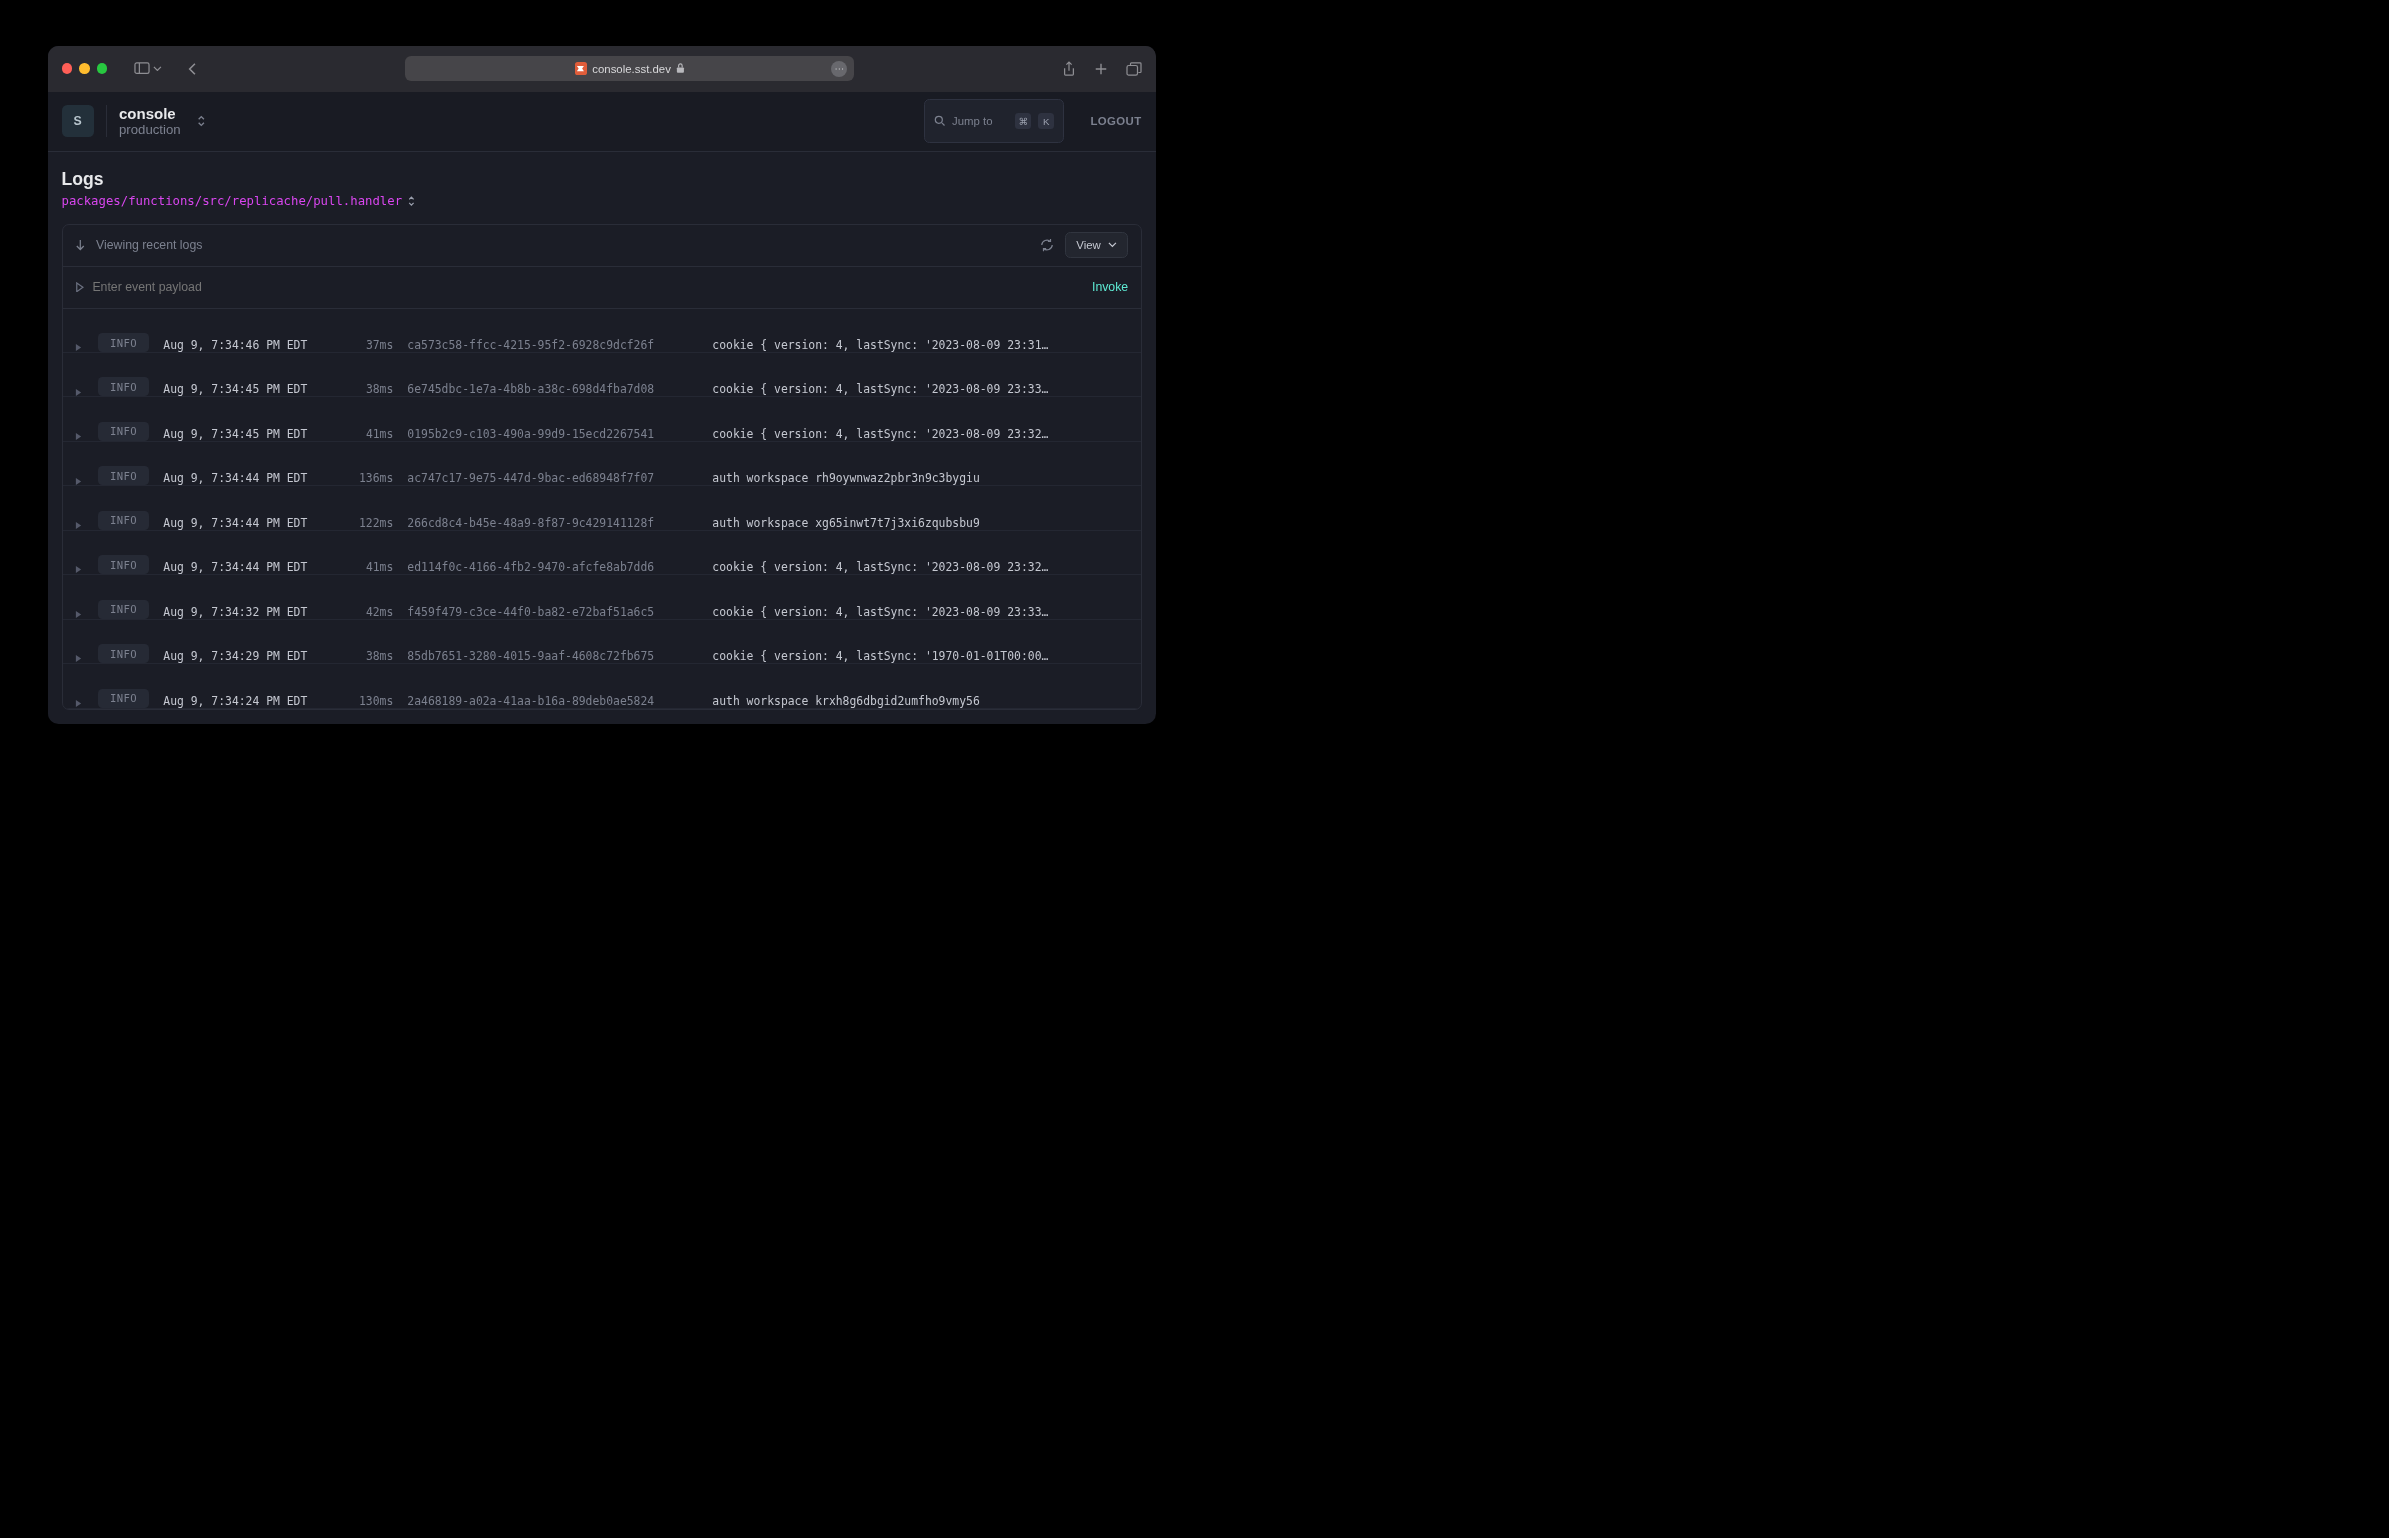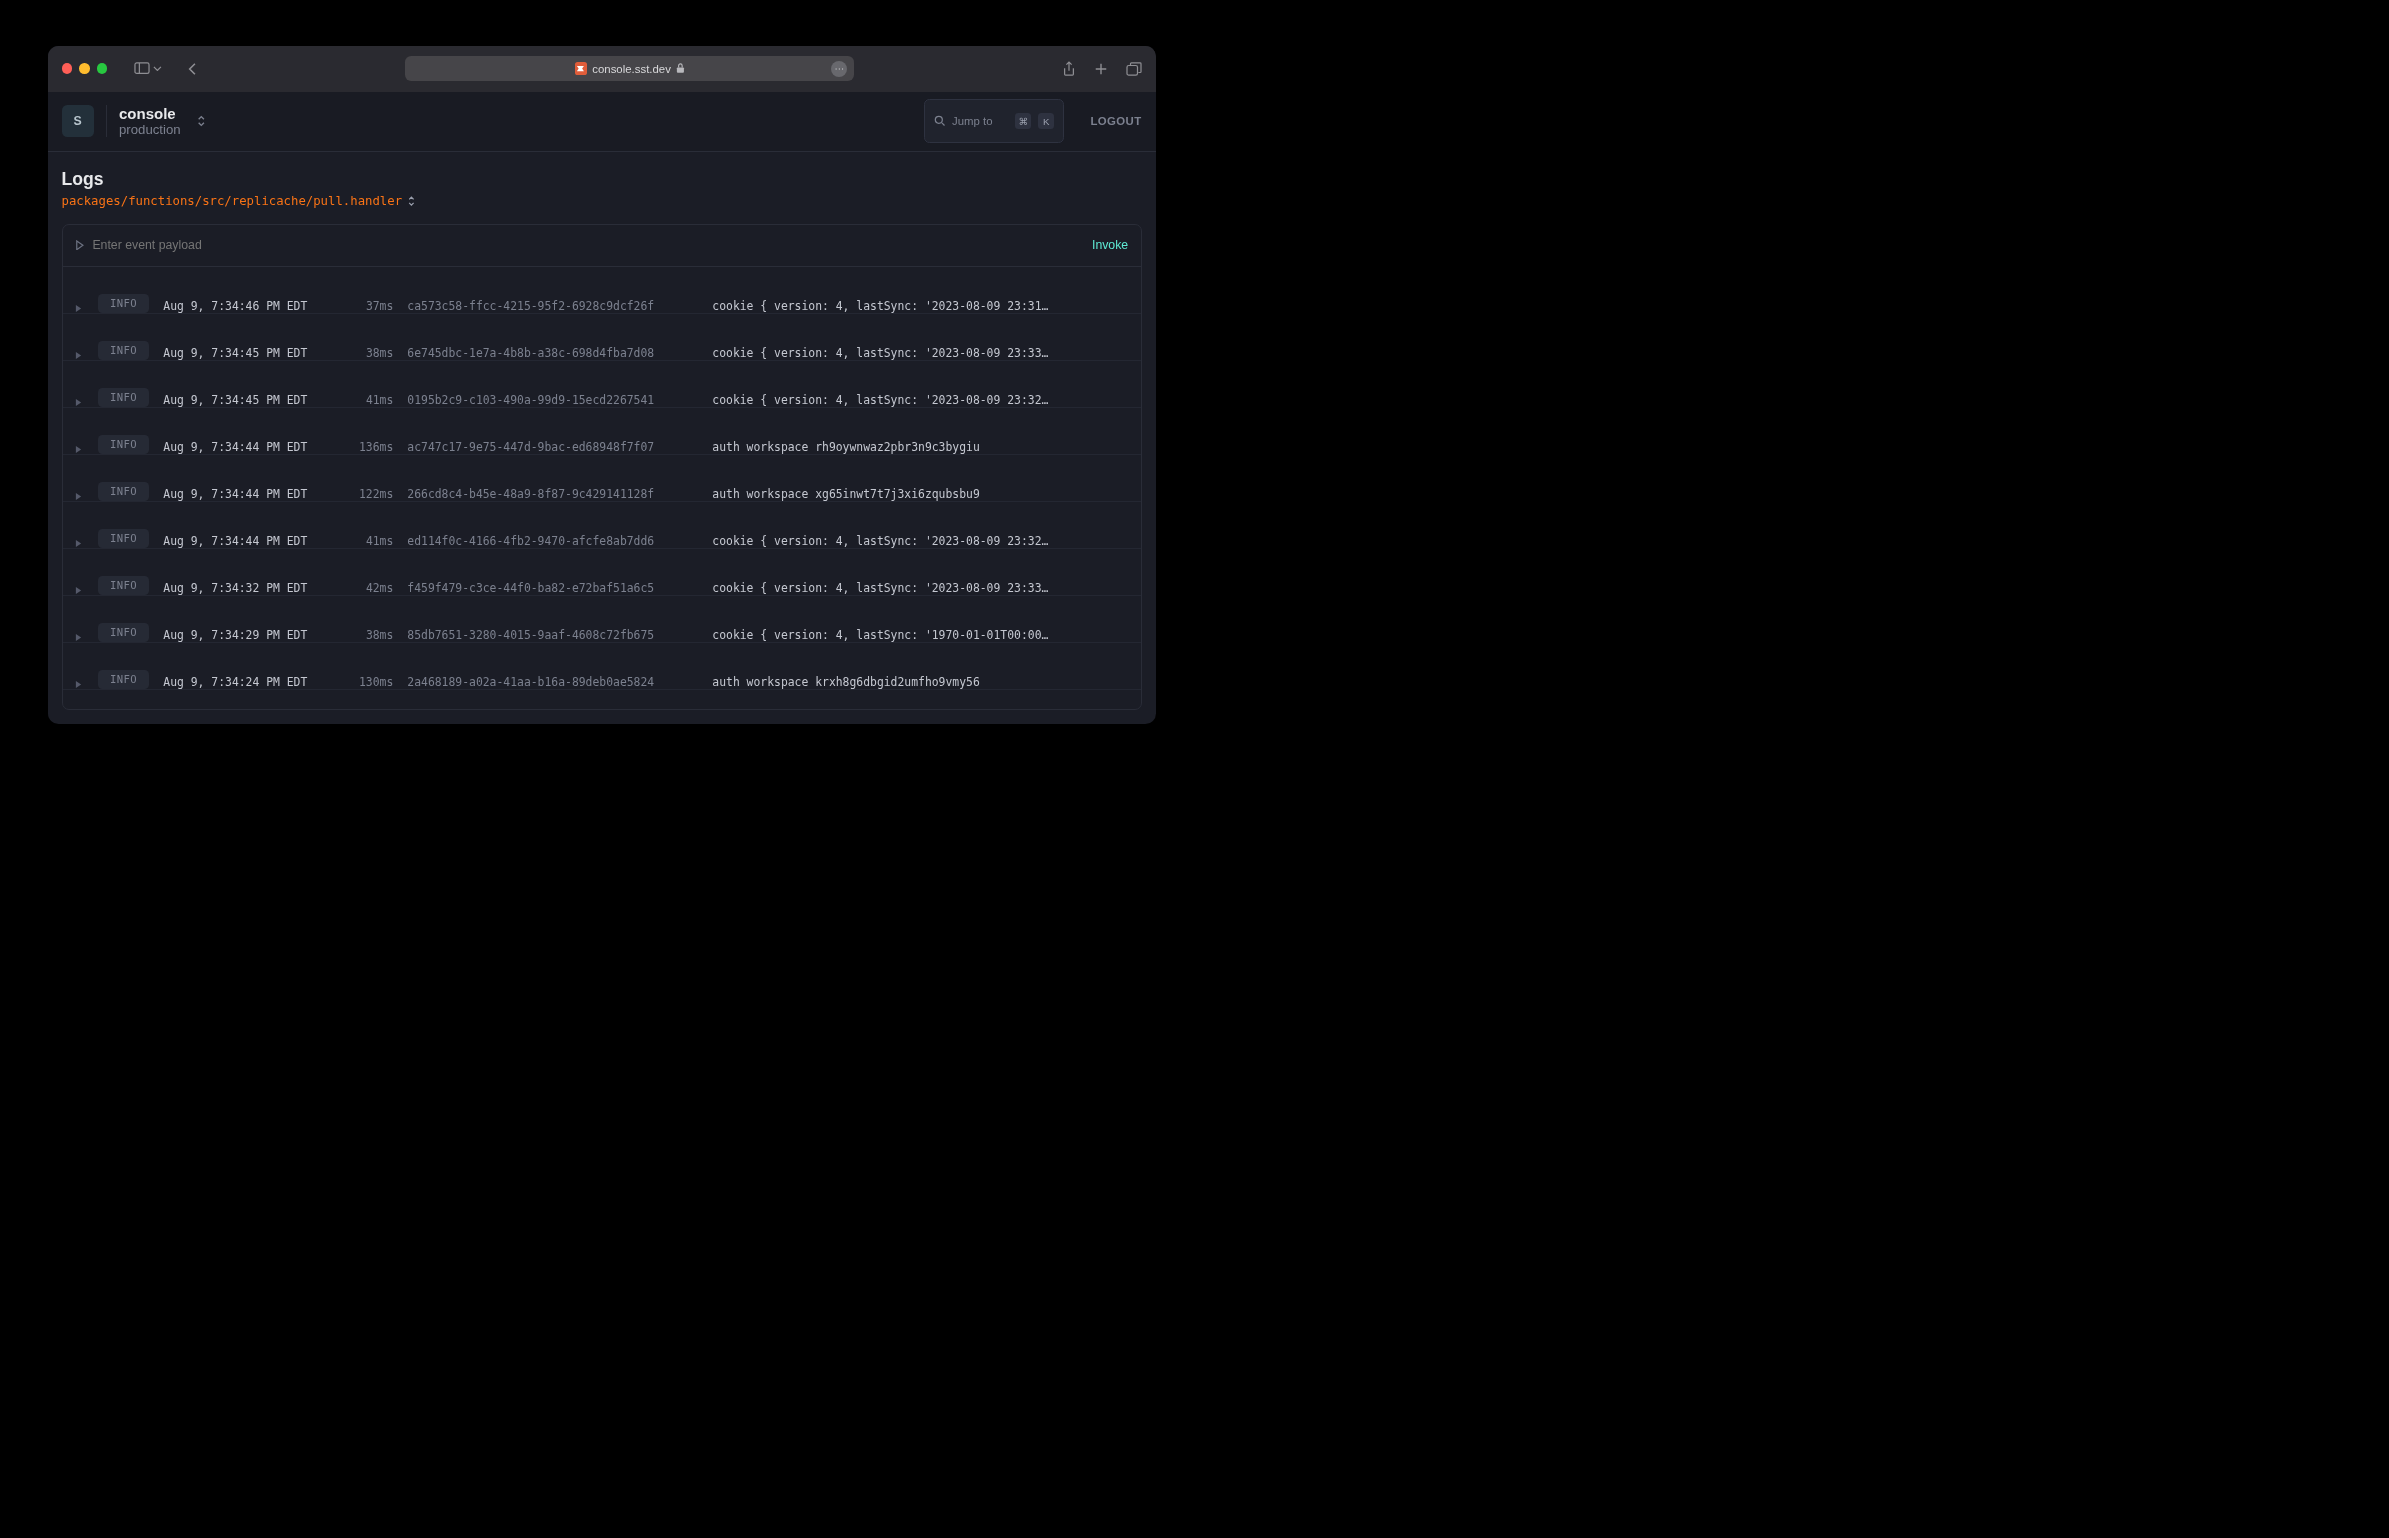--- a/index.html
+++ b/index.html
@@ -191,21 +191,21 @@
     .page-header {
       padding: 17.6px 14px 16px 14px;
     }
     .page-title {
       color: #e8e9eb;
       font-size: 17.6px;
       font-weight: 700;
       margin-bottom: 3.5px;
     }
     .page-path {
-      color: #f97316;
+      color: #d946ef;
       font-family: "SF Mono", Menlo, Consolas, monospace;
       font-size: 12.3px;
       display: flex;
       align-items: flex-end;
       gap: 5.3px;
     }
     
     .logs-panel {
       margin: 0 14px 14px 14px;
       border: 0.9px solid #2a2d38;
@@ -412,20 +412,41 @@
     <div class="page-path">
       <span>packages/functions/src/replicache/pull.handler</span>
       <svg width="8.8" height="12.3" viewBox="0 0 10 14" fill="none" stroke="#9ba0ae" stroke-width="1.4">
         <path d="M2.5 5 L5 2.5 L7.5 5"></path>
         <path d="M2.5 9 L5 11.5 L7.5 9"></path>
       </svg>
     </div>
   </div>
 
   <div class="logs-panel">
+    <div class="logs-toolbar">
+      <span>
+        <svg width="10.6" height="12.3" viewBox="0 0 12 14" fill="none" stroke="#7c818f" stroke-width="1.4">
+          <path d="M6 1 v11 M2 8 l4 4 l4-4"></path>
+        </svg>
+      </span>
+      <span class="toolbar-text">Viewing recent logs</span>
+      <div class="toolbar-spacer"></div>
+      <span class="refresh-icon">
+        <svg width="14" height="14" viewBox="0 0 16 16" fill="none" stroke="currentColor" stroke-width="1.4">
+          <path d="M2 8 a6 6 0 0 1 10 -4 M14 8 a6 6 0 0 1 -10 4"></path>
+          <path d="M12 1 v3 h-3 M4 15 v-3 h3"></path>
+        </svg>
+      </span>
+      <div class="view-button">
+        <span>View</span>
+        <svg width="8.8" height="5.3" viewBox="0 0 10 6" fill="none" stroke="currentColor" stroke-width="1.4">
+          <path d="M1 1 L5 5 L9 1"></path>
+        </svg>
+      </div>
+    </div>
 
     <div class="invoke-row">
       <span>
         <svg width="8.8" height="10.6" viewBox="0 0 10 12" fill="none" stroke="#6b7080" stroke-width="1.4">
           <path d="M2 1 L9 6 L2 11 Z"></path>
         </svg>
       </span>
       <input class="invoke-placeholder" style="background: transparent; border: none; outline: none; font-family: inherit; font-size: 12.3px; color: #22c55e;" placeholder="Enter event payload">
       <span class="invoke-btn">Invoke</span>
     </div>

